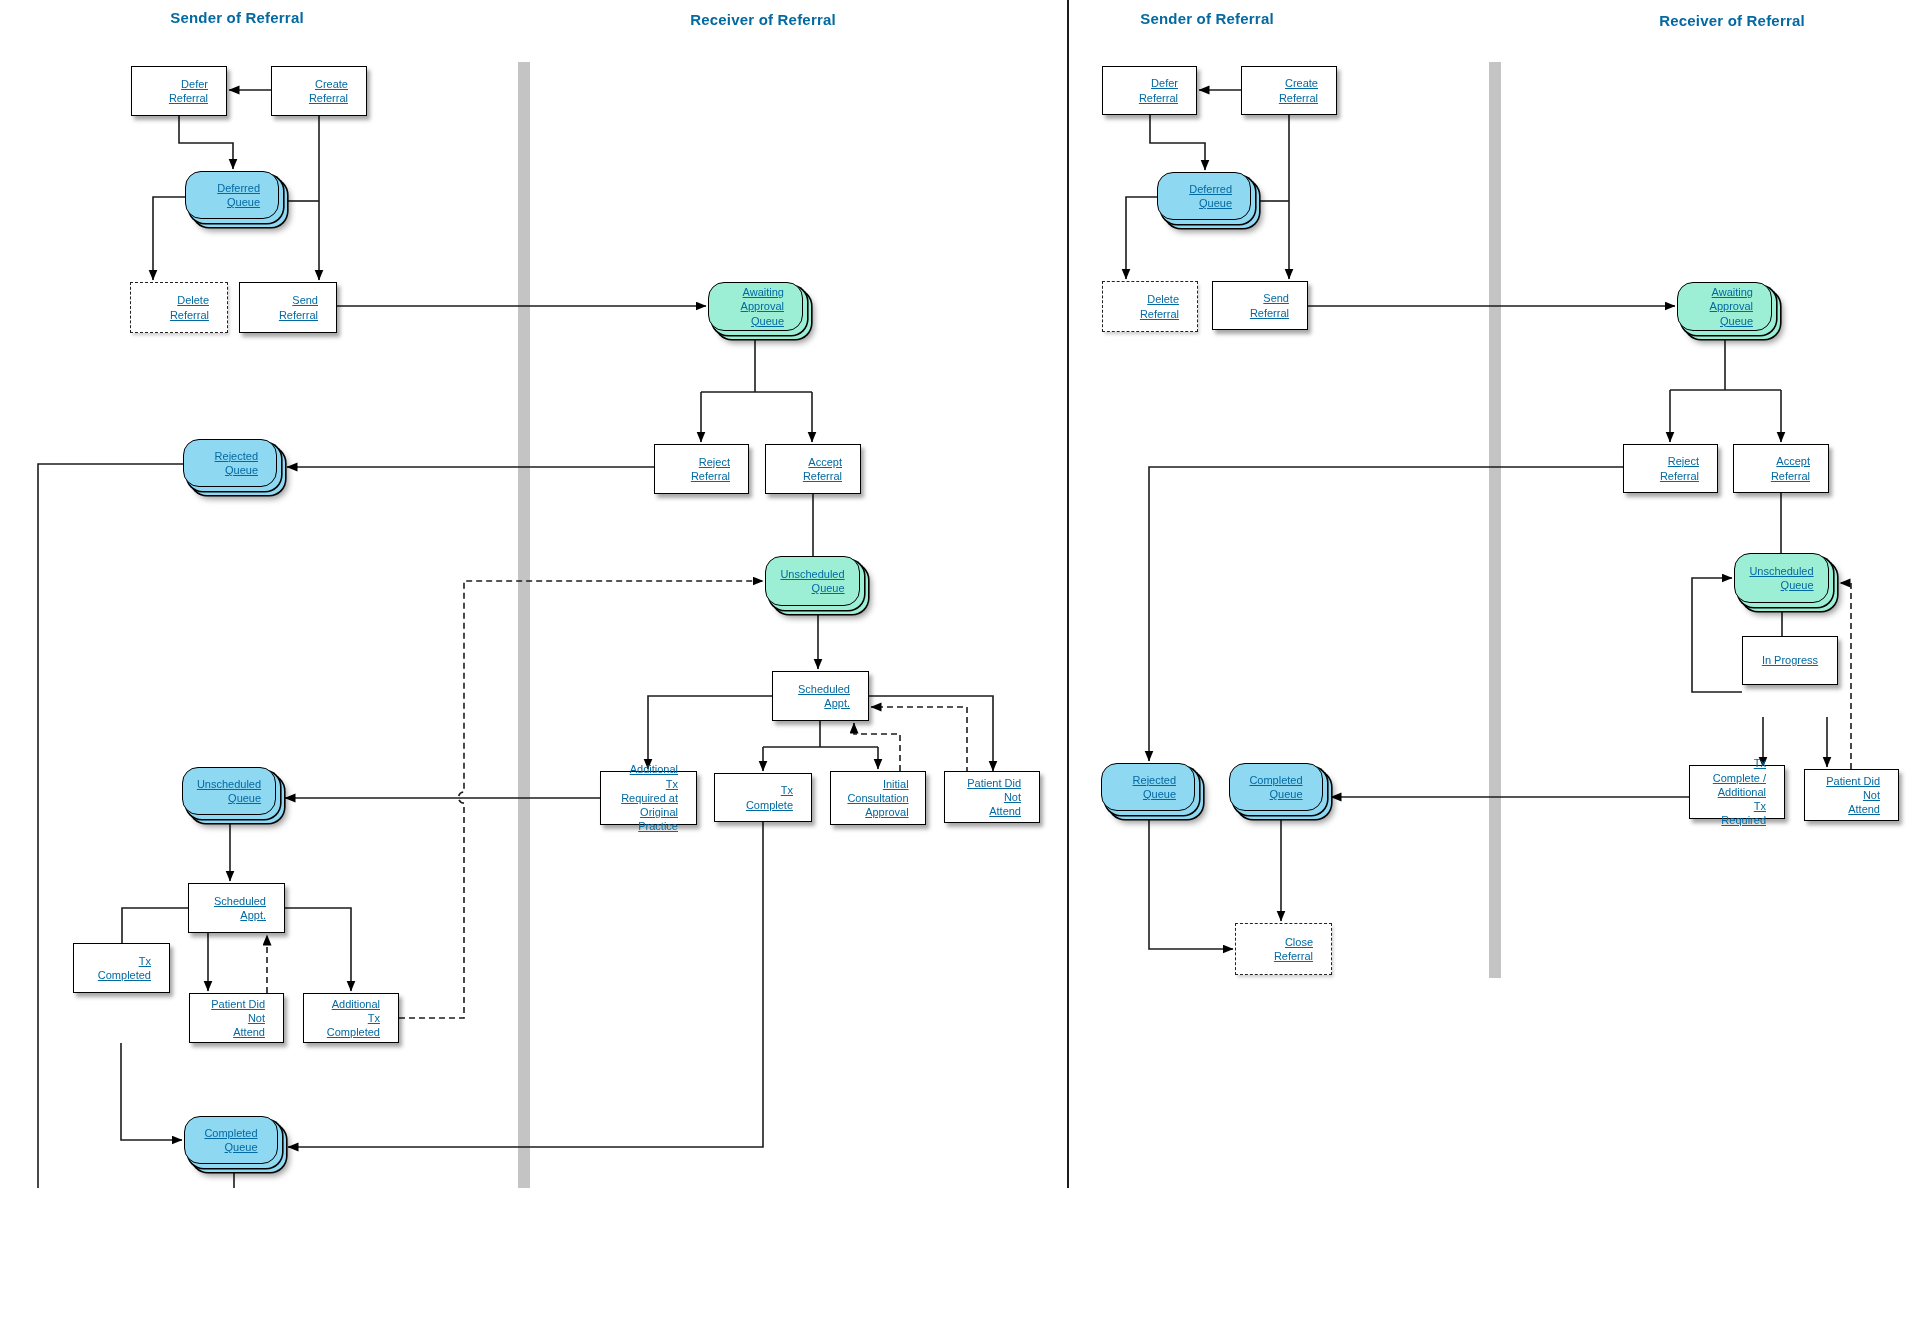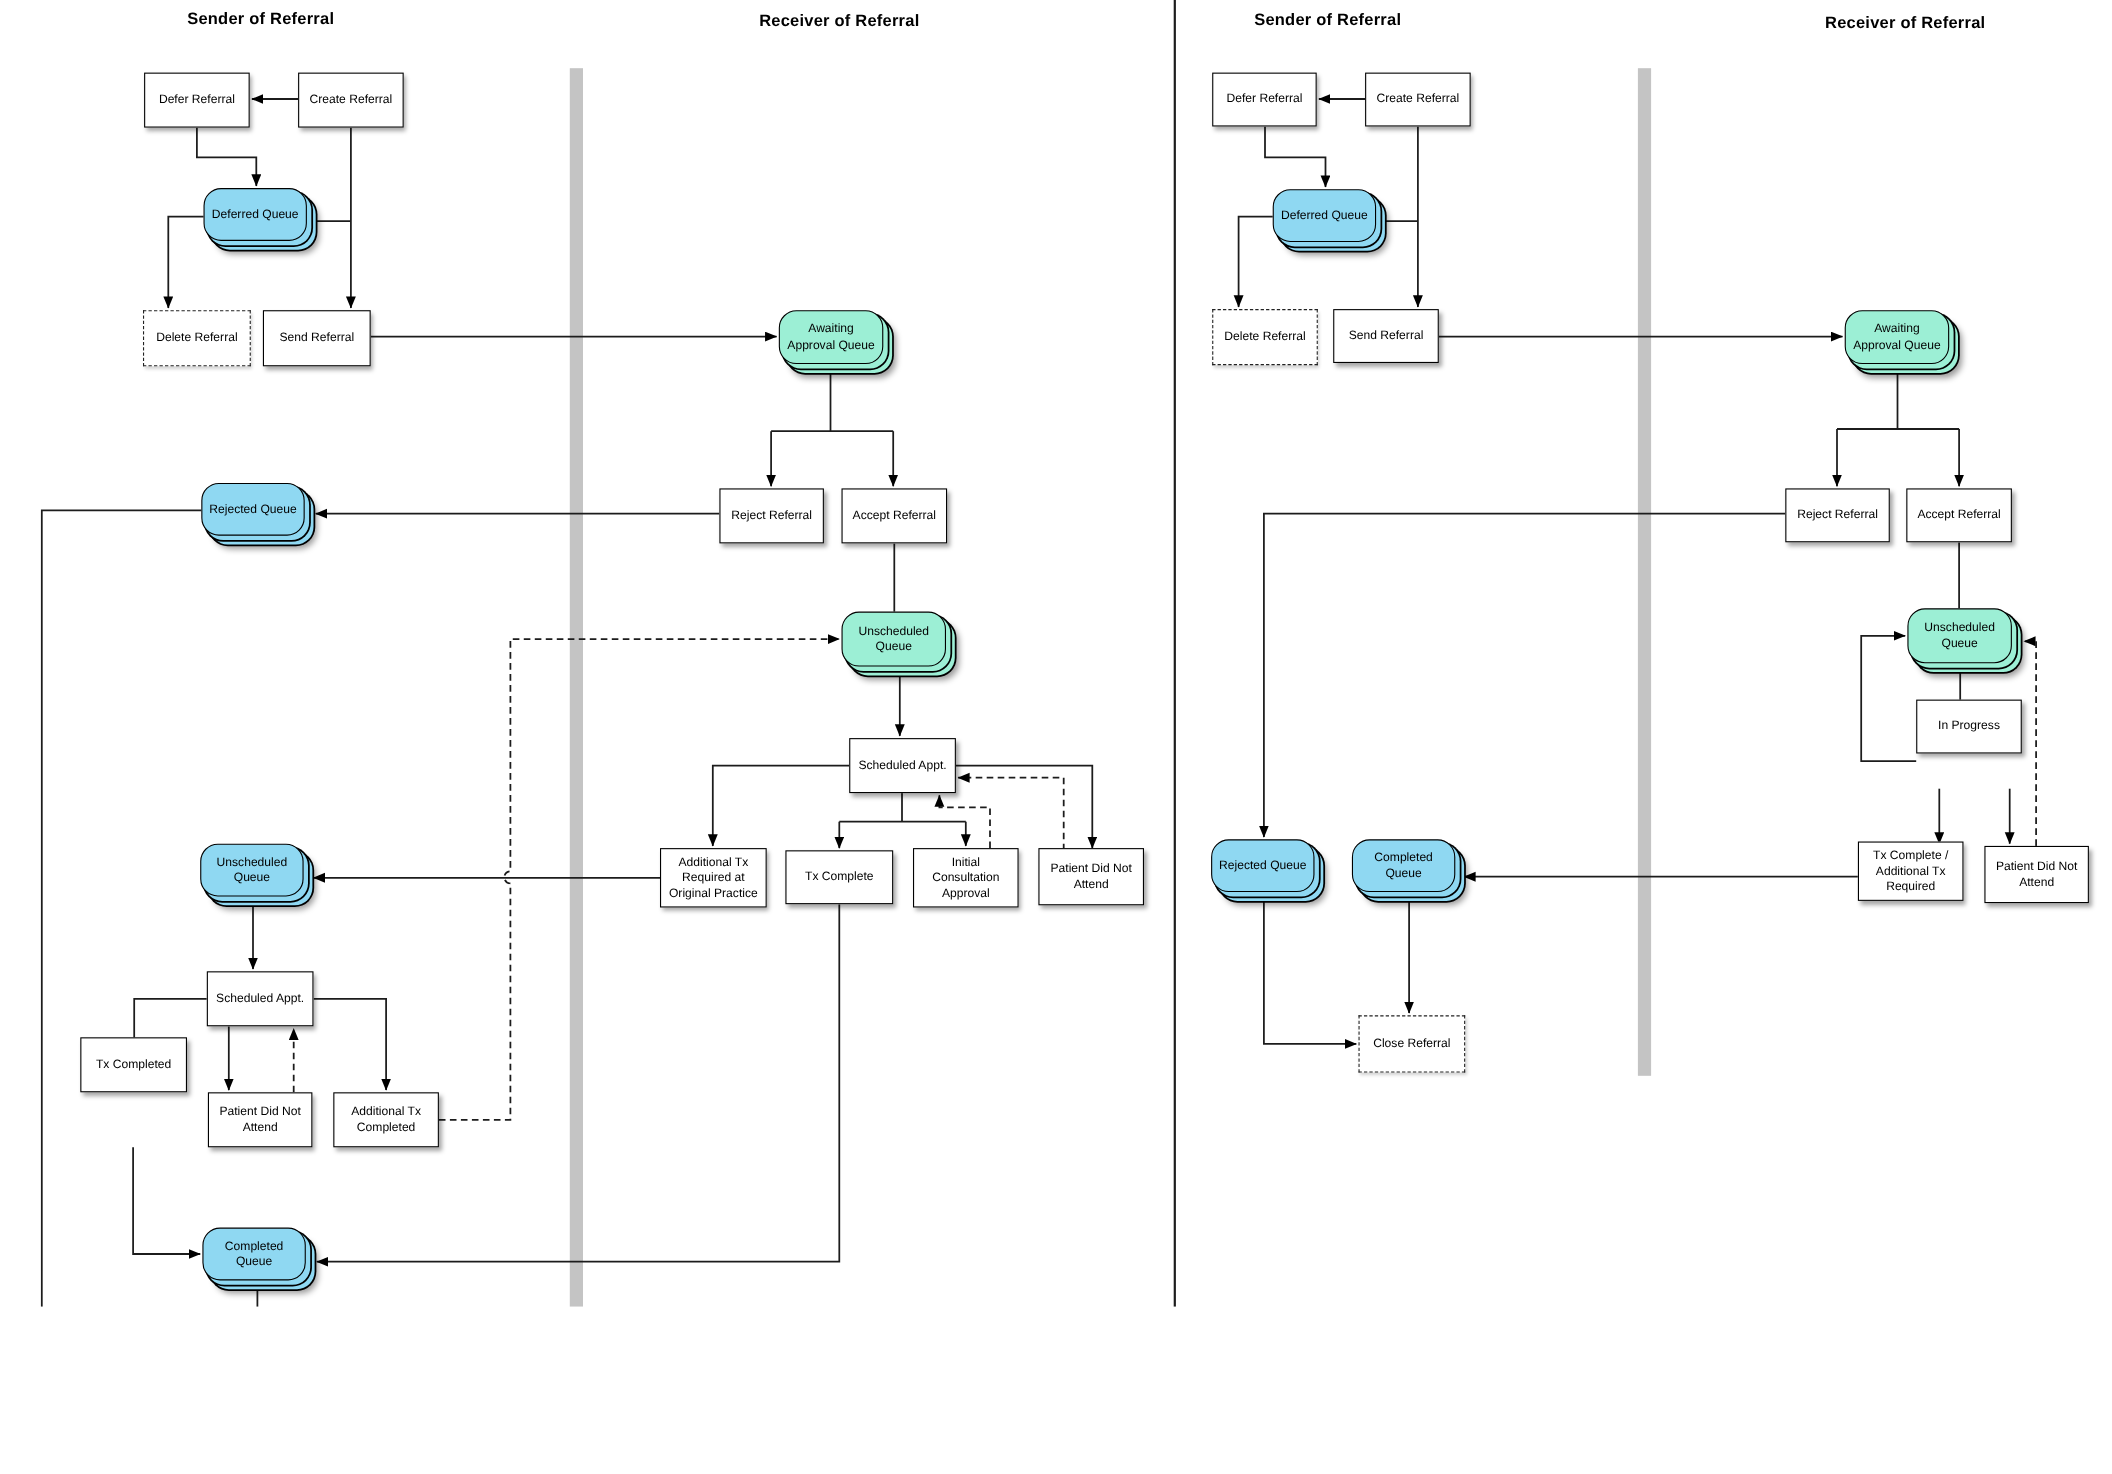--- a/index.html
+++ b/index.html
@@ -1,33 +1,34 @@
 <!DOCTYPE html>
 <html><head>
 <meta charset="utf-8">
 <style>
   html,body{margin:0;padding:0;background:#fff;}
   #stage{
     position:relative;width:1920px;height:1188px;background:#ffffff;overflow:hidden;
-    font-family:"Liberation Sans","DejaVu Sans",sans-serif;color:#000000;
+    font-family:"Liberation Sans","DejaVu Sans",sans-serif;color:#0369a1;
   }
   .col-title{
     position:absolute;width:260px;text-align:center;font-size:15px;font-weight:bold;
     letter-spacing:.2px;white-space:nowrap;
   }
   .divider-gray{position:absolute;width:12px;background:#c4c4c4;z-index:0;}
   .divider-black{position:absolute;width:2px;background:#1c1c1c;z-index:0;}
   svg.wires{position:absolute;left:0;top:0;z-index:1;}
   .box{
     position:absolute;box-sizing:border-box;z-index:2;
     background:#fff;border:1.6px solid #000;
     display:flex;align-items:center;justify-content:center;
-    text-align:center;font-size:11px;line-height:1.3;padding:2px 0;
+    text-align:right;font-size:11px;line-height:1.3;padding:2px 18px;
     white-space:pre-line;
     box-shadow:2.5px 3.5px 4px rgba(0,0,0,.35);
+    text-decoration:underline;
   }
   .box.dashed{border:1.6px dashed #222;box-shadow:1.5px 2.5px 3px rgba(0,0,0,.18);}
   .box.q{background:var(--qc);
     box-shadow:
       4px 4px 0 0 var(--qc),
       4px 4px 0 1.6px #000,
       8px 8px 0 0 var(--qc),
       8px 8px 0 1.6px #000,
       11px 12px 6px rgba(0,0,0,.4);
     border-radius: 16px;

